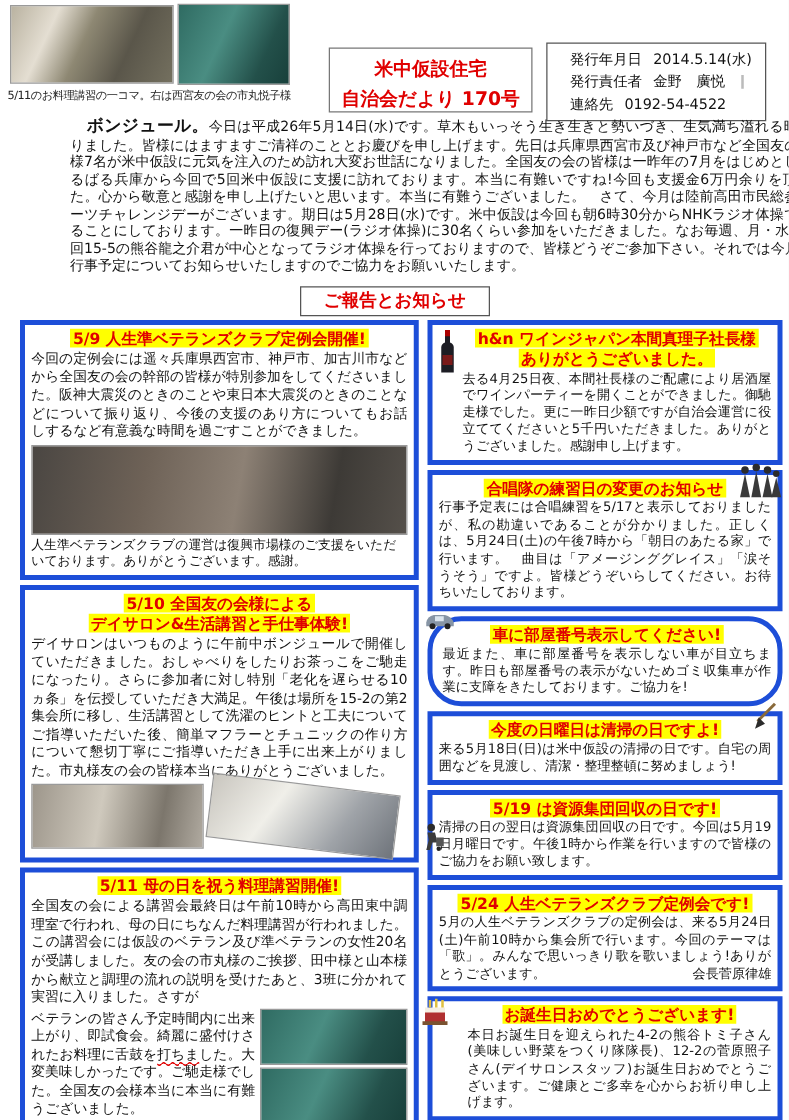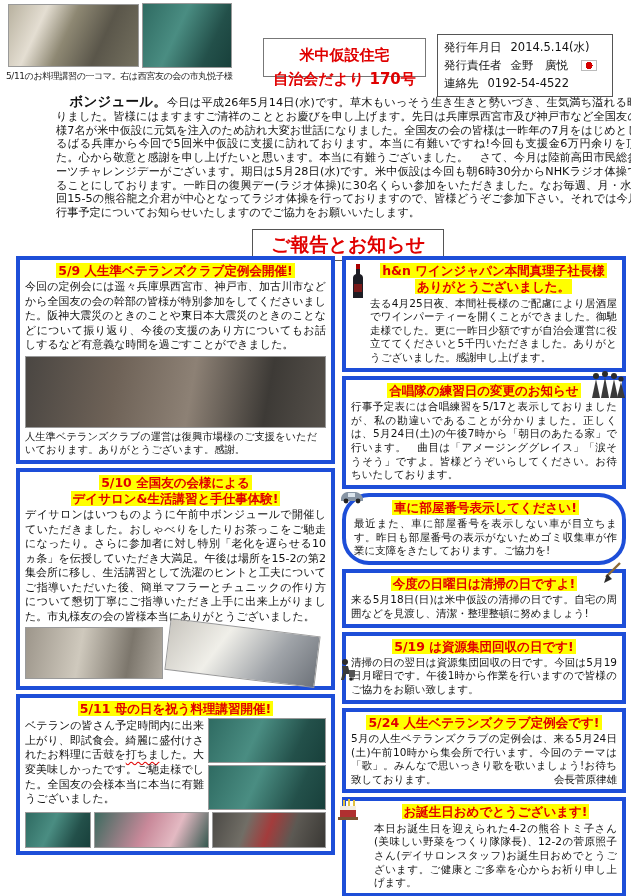--- a/index.html
+++ b/index.html
@@ -11,33 +11,33 @@
   .ph-cook  { background:linear-gradient(115deg,#b9b2a0 0%,#e4ded2 25%,#8e8873 45%,#5a564a 70%,#74705f 100%); }
   .ph-board { background:linear-gradient(115deg,#2f6b62 0%,#4a8d82 40%,#23504a 75%,#18403b 100%); }
   .ph-house { background:linear-gradient(100deg,#4a4642 0%,#6e6257 30%,#8d8175 55%,#3d3a36 80%,#55504a 100%); }
   .ph-room  { background:linear-gradient(100deg,#9d968b 0%,#cfc9bd 40%,#7c766c 75%,#b0aaa0 100%); }
   .ph-bright{ background:linear-gradient(120deg,#c9c6bf 0%,#f0efe9 35%,#9fa3a8 70%,#6f747b 100%); }
   .ph-pink  { background:linear-gradient(115deg,#3e6b60 0%,#c9899a 45%,#e3b9c2 70%,#35584f 100%); }
   .ph-food  { background:linear-gradient(110deg,#4c4a46 0%,#716e66 30%,#a33c3c 50%,#5c5953 70%,#3a3834 100%); }
 
   .caption-top { position:absolute; left:6px; top:70px; width:250px; font-size:9px; color:#222; letter-spacing:-0.4px; }
 
-  .title-box { position:absolute; left:263px; top:38px; width:163px; height:39px; border:1px solid #777;
+  .title-box { position:absolute; left:263px; top:38px; width:163px; height:52px; border:1px solid #777;
                color:#e00000; text-align:center; font-size:15px; font-weight:bold; line-height:1.6; padding-top:4px; }
 
-  .info-box { position:absolute; left:437px; top:34px; width:176px; border:1px solid #555; padding:4px 6px; font-size:11.5px; line-height:1.55; }
+  .info-box { position:absolute; left:437px; top:34px; width:176px; border:1px solid #555; padding:4px 18px; font-size:11.5px; line-height:1.55; }
   .info-row { display:flex; gap:9px; align-items:center; white-space:nowrap; }
   .flag { display:inline-block; width:16px; height:11px; border:1px solid #bbb; margin-left:4px;
           background:radial-gradient(circle at 50% 50%, #d40000 0 3.5px, #fff 3.5px); }
 
   .intro { position:absolute; left:8px; top:93px; width:617px; font-size:11.2px; line-height:1.23; text-align:justify; text-indent:1.2em;margin-left:48px; }
   .intro .lead { font-weight:bold; font-size:13.5px; }
 
   .section-box { position:absolute; left:240px; top:229px; border:1px solid #555; color:#e00000;
-                 font-size:19px; font-weight:bold; padding:2px 18px; background:#fff;margin-left:12px; }
+                 font-size:14px; font-weight:bold; padding:2px 18px; background:#fff; }
 
   .columns { position:absolute; left:16px; top:256px; width:610px; display:flex; gap:7px; align-items:flex-start; }
   .col-left { width:319px; }
   .col-right { width:284px; }
 
   .box { border:4px solid #1d4ed8; background:#fff; padding:3px 5px; margin-bottom:4px; position:relative; }
   .hd { text-align:center; color:#e00000; font-weight:bold; font-size:12.5px; line-height:1.3; }
   .hd .hl { background:#ffff00; padding:0 2px; }
   .bd { font-size:11px; line-height:1.32; text-align:justify; margin-top:1px; }
   .col-right .bd { font-size:10.5px; line-height:1.3; }
@@ -109,20 +109,21 @@
         <div class="hd"><span class="hl">デイサロン&amp;生活講習と手仕事体験!</span></div>
         <div class="bd">デイサロンはいつものように午前中ボンジュールで開催していただきました。おしゃべりをしたりお茶っこをご馳走になったり。さらに参加者に対し特別「老化を遅らせる10ヵ条」を伝授していただき大満足。午後は場所を15-2の第2集会所に移し、生活講習として洗濯のヒントと工夫についてご指導いただいた後、簡単マフラーとチュニックの作り方について懇切丁寧にご指導いただき上手に出来上がりました。市丸様友の会の皆様本当にありがとうございました。</div>
         <div class="l2-photos">
           <div class="ph ph-room" style="width:46%;"></div>
           <div class="ph ph-bright" style="width:50%;transform:rotate(7deg);"></div>
         </div>
       </div>
 
       <div class="box">
         <div class="hd"><span class="hl">5/11 母の日を祝う料理講習開催!</span></div>
+        <div class="bd">全国友の会による講習会最終日は午前10時から高田東中調理室で行われ、母の日にちなんだ料理講習が行われました。この講習会には仮設のベテラン及び準ベテランの女性20名が受講しました。友の会の市丸様のご挨拶、田中様と山本様から献立と調理の流れの説明を受けたあと、3班に分かれて実習に入りました。さすが</div>
         <div class="l3-row">
           <div class="bd" style="flex:1;"><span>ベテランの皆さん予定時間内に出来上がり、即試食会。綺麗に盛付けされたお料理に舌鼓を</span><span class="wavy">打ちま</span><span>した。大変美味しかったです。ご馳走様でした。全国友の会様本当に本当に有難うございました。</span></div>
           <div class="l3-photos">
             <div class="ph ph-board"></div>
             <div class="ph ph-board"></div>
           </div>
         </div>
         <div class="l3-strip">
           <div class="ph ph-board" style="width:22%;"></div>
           <div class="ph ph-pink" style="width:38%;"></div>
@@ -186,21 +187,21 @@
           <path d="M4 8 L10 8 L12 16 L8 16 L6 22 L3 22 L5 14 Z" fill="#3a3a3a"></path>
           <rect x="11" y="12" width="6" height="7" fill="#555"></rect>
             <circle cx="13" cy="21" r="1.8" fill="#222"></circle>
         </svg>
         <div class="hd"><span class="hl">5/19 は資源集団回収の日です!</span></div>
         <div class="bd">清掃の日の翌日は資源集団回収の日です。今回は5月19日月曜日です。午後1時から作業を行いますので皆様のご協力をお願い致します。</div>
       </div>
 
       <div class="box">
         <div class="hd"><span class="hl">5/24 人生ベテランズクラブ定例会です!</span></div>
-        <div class="bd"><span>5月の人生ベテランズクラブの定例会は、来る5月24日(土)午前10時から集会所で行います。今回のテーマは「歌」。みんなで思いっきり歌を歌いましょう!お待ち致しております。</span>　<span class="sig">会長菅原律雄</span></div>
+        <div class="bd"><span>5月の人生ベテランズクラブの定例会は、来る5月24日(土)午前10時から集会所で行います。今回のテーマは「歌」。みんなで思いっきり歌を歌いましょう!ありがとうございます。</span>　<span class="sig">会長菅原律雄</span></div>
       </div>
 
       <div class="box" style="padding-left:28px;">
         <svg class="icon" style="left:-9px;top:-4px;" width="22" height="24" viewBox="0 0 22 24">
           <rect x="3" y="12" width="16" height="9" fill="#b03030"></rect>
           <rect x="3" y="9" width="16" height="4" fill="#f5efe2"></rect>
           <rect x="6" y="3" width="2" height="6" fill="#e0c040"></rect>
             <rect x="11" y="2" width="2" height="7" fill="#e0c040"></rect>
             <rect x="16" y="3" width="2" height="6" fill="#e0c040"></rect>
           <rect x="1" y="20" width="20" height="3" fill="#7a5230"></rect>

